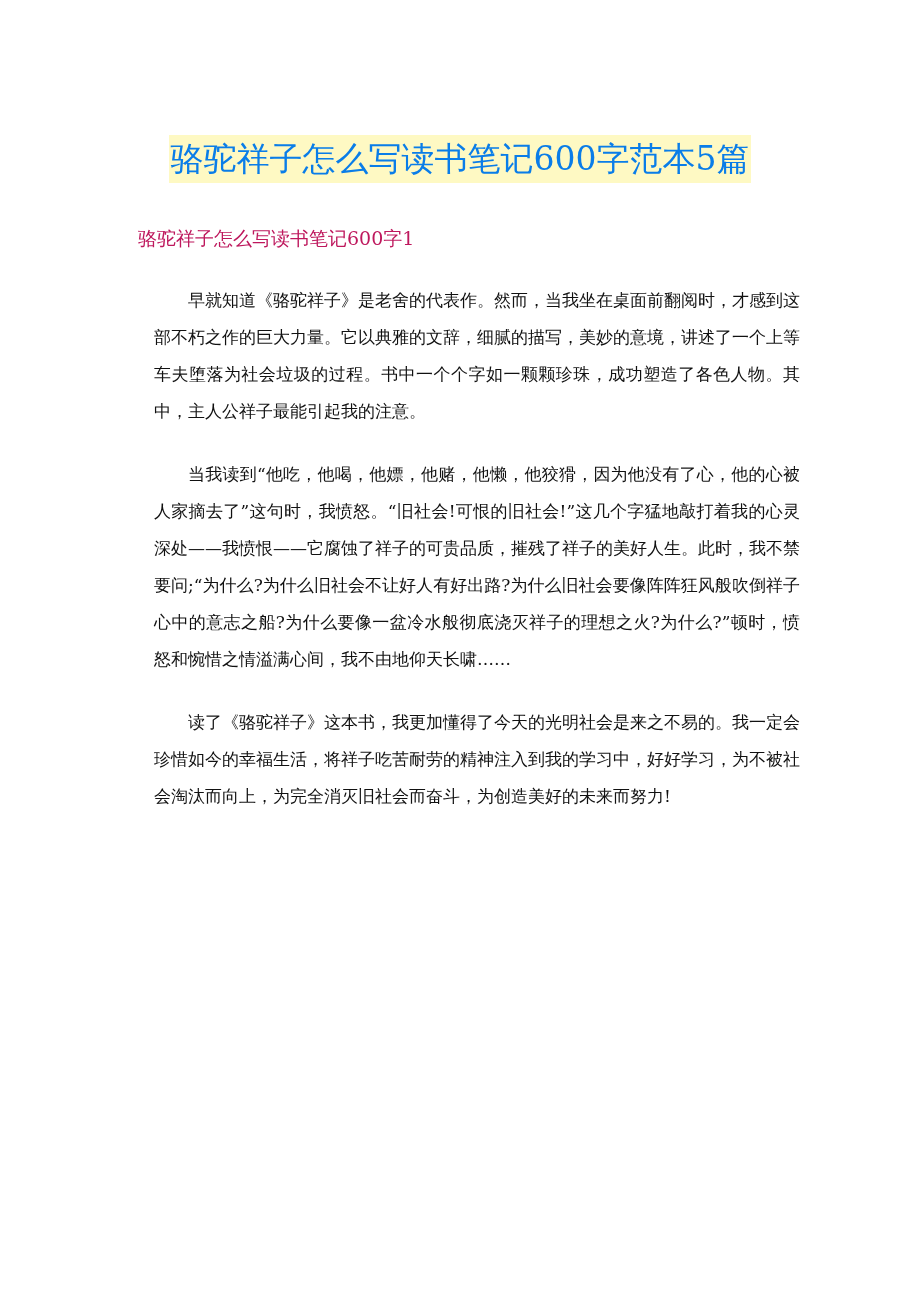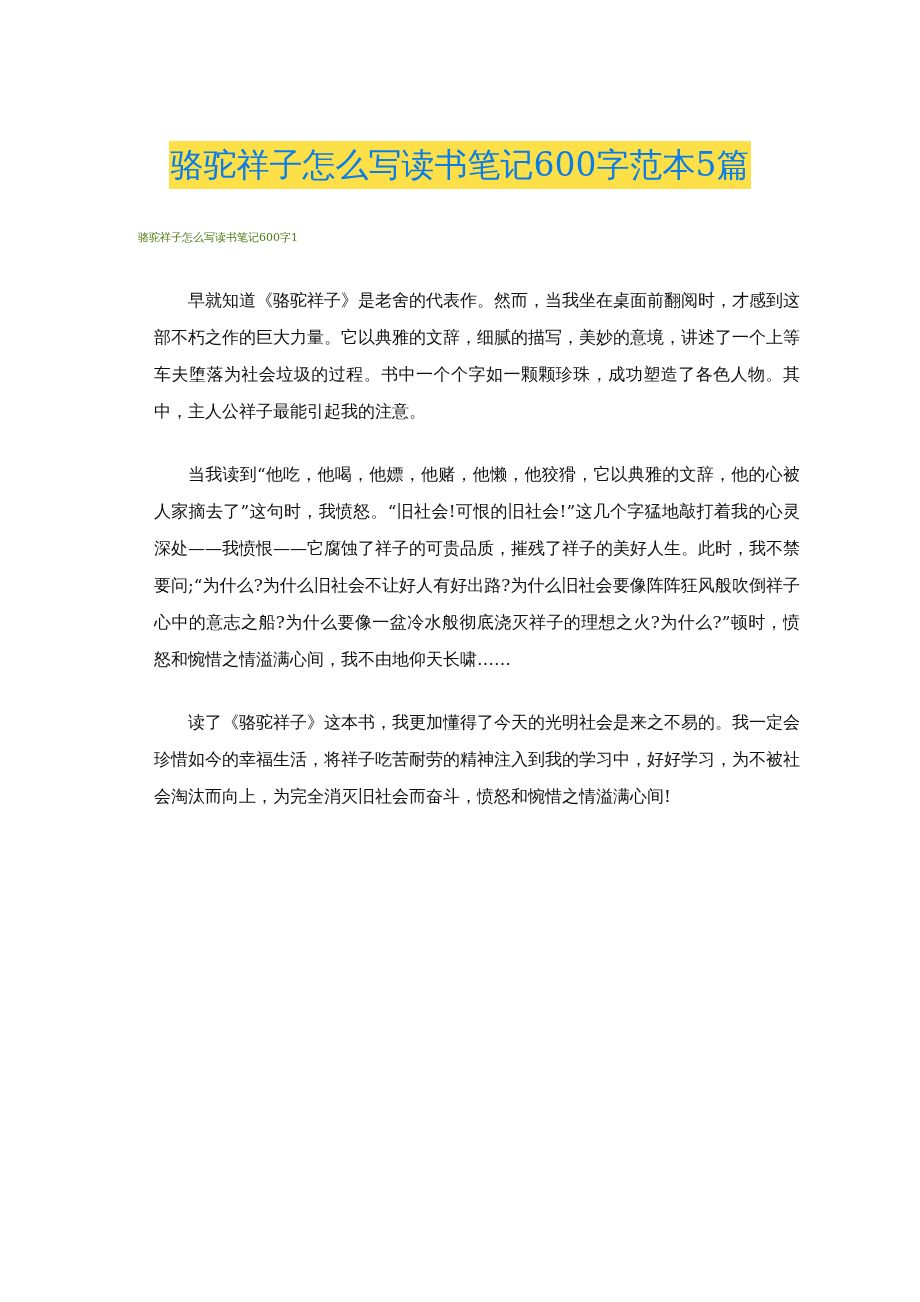--- a/index.html
+++ b/index.html
@@ -24,37 +24,36 @@
     }
     .title-wrap {
       position: absolute;
       top: 135px;
       left: 0;
       width: 920px;
       text-align: center;
     }
     .title {
       display: inline-block;
-      background: #fde047;
+      background: #fef9c3;
       color: #0a7de8;
       font-size: 33px;
       line-height: 48px;
       height: 48px;
       padding: 0 2px;
       font-family: "DejaVu Serif", "Liberation Serif", serif;
       letter-spacing: 0px;
       white-space: nowrap;
-      margin-top: 6px;
     }
     .subhead {
       position: absolute;
       top: 226px;
       left: 138px;
-      color: #4d7c0f;
-      font-size: 11px;
+      color: #be185d;
+      font-size: 19px;
       line-height: 24px;
       white-space: nowrap;
     }
     .body {
       position: absolute;
       left: 138px;
       top: 282px;
       width: 646px;
       color: #111111;
       font-size: 17px;
@@ -74,16 +73,16 @@
 
 <div class="page">
   <div class="title-wrap">
     <span class="title">骆驼祥子怎么写读书笔记600字范本5篇</span>
   </div>
 
   <div class="subhead">骆驼祥子怎么写读书笔记600字1</div>
 
   <div class="body">
     <p class="para">早就知道《骆驼祥子》是老舍的代表作。然而，当我坐在桌面前翻阅时，才感到这部不朽之作的巨大力量。它以典雅的文辞，细腻的描写，美妙的意境，讲述了一个上等车夫堕落为社会垃圾的过程。书中一个个字如一颗颗珍珠，成功塑造了各色人物。其中，主人公祥子最能引起我的注意。</p>
-    <p class="para">当我读到“他吃，他喝，他嫖，他赌，他懒，他狡猾，它以典雅的文辞，他的心被人家摘去了”这句时，我愤怒。“旧社会!可恨的旧社会!”这几个字猛地敲打着我的心灵深处——我愤恨——它腐蚀了祥子的可贵品质，摧残了祥子的美好人生。此时，我不禁要问;“为什么?为什么旧社会不让好人有好出路?为什么旧社会要像阵阵狂风般吹倒祥子心中的意志之船?为什么要像一盆冷水般彻底浇灭祥子的理想之火?为什么?”顿时，愤怒和惋惜之情溢满心间，我不由地仰天长啸……</p>
-    <p class="para">读了《骆驼祥子》这本书，我更加懂得了今天的光明社会是来之不易的。我一定会珍惜如今的幸福生活，将祥子吃苦耐劳的精神注入到我的学习中，好好学习，为不被社会淘汰而向上，为完全消灭旧社会而奋斗，愤怒和惋惜之情溢满心间!</p>
+    <p class="para">当我读到“他吃，他喝，他嫖，他赌，他懒，他狡猾，因为他没有了心，他的心被人家摘去了”这句时，我愤怒。“旧社会!可恨的旧社会!”这几个字猛地敲打着我的心灵深处——我愤恨——它腐蚀了祥子的可贵品质，摧残了祥子的美好人生。此时，我不禁要问;“为什么?为什么旧社会不让好人有好出路?为什么旧社会要像阵阵狂风般吹倒祥子心中的意志之船?为什么要像一盆冷水般彻底浇灭祥子的理想之火?为什么?”顿时，愤怒和惋惜之情溢满心间，我不由地仰天长啸……</p>
+    <p class="para">读了《骆驼祥子》这本书，我更加懂得了今天的光明社会是来之不易的。我一定会珍惜如今的幸福生活，将祥子吃苦耐劳的精神注入到我的学习中，好好学习，为不被社会淘汰而向上，为完全消灭旧社会而奋斗，为创造美好的未来而努力!</p>
   </div>
 </div>
 
 </body></html>

